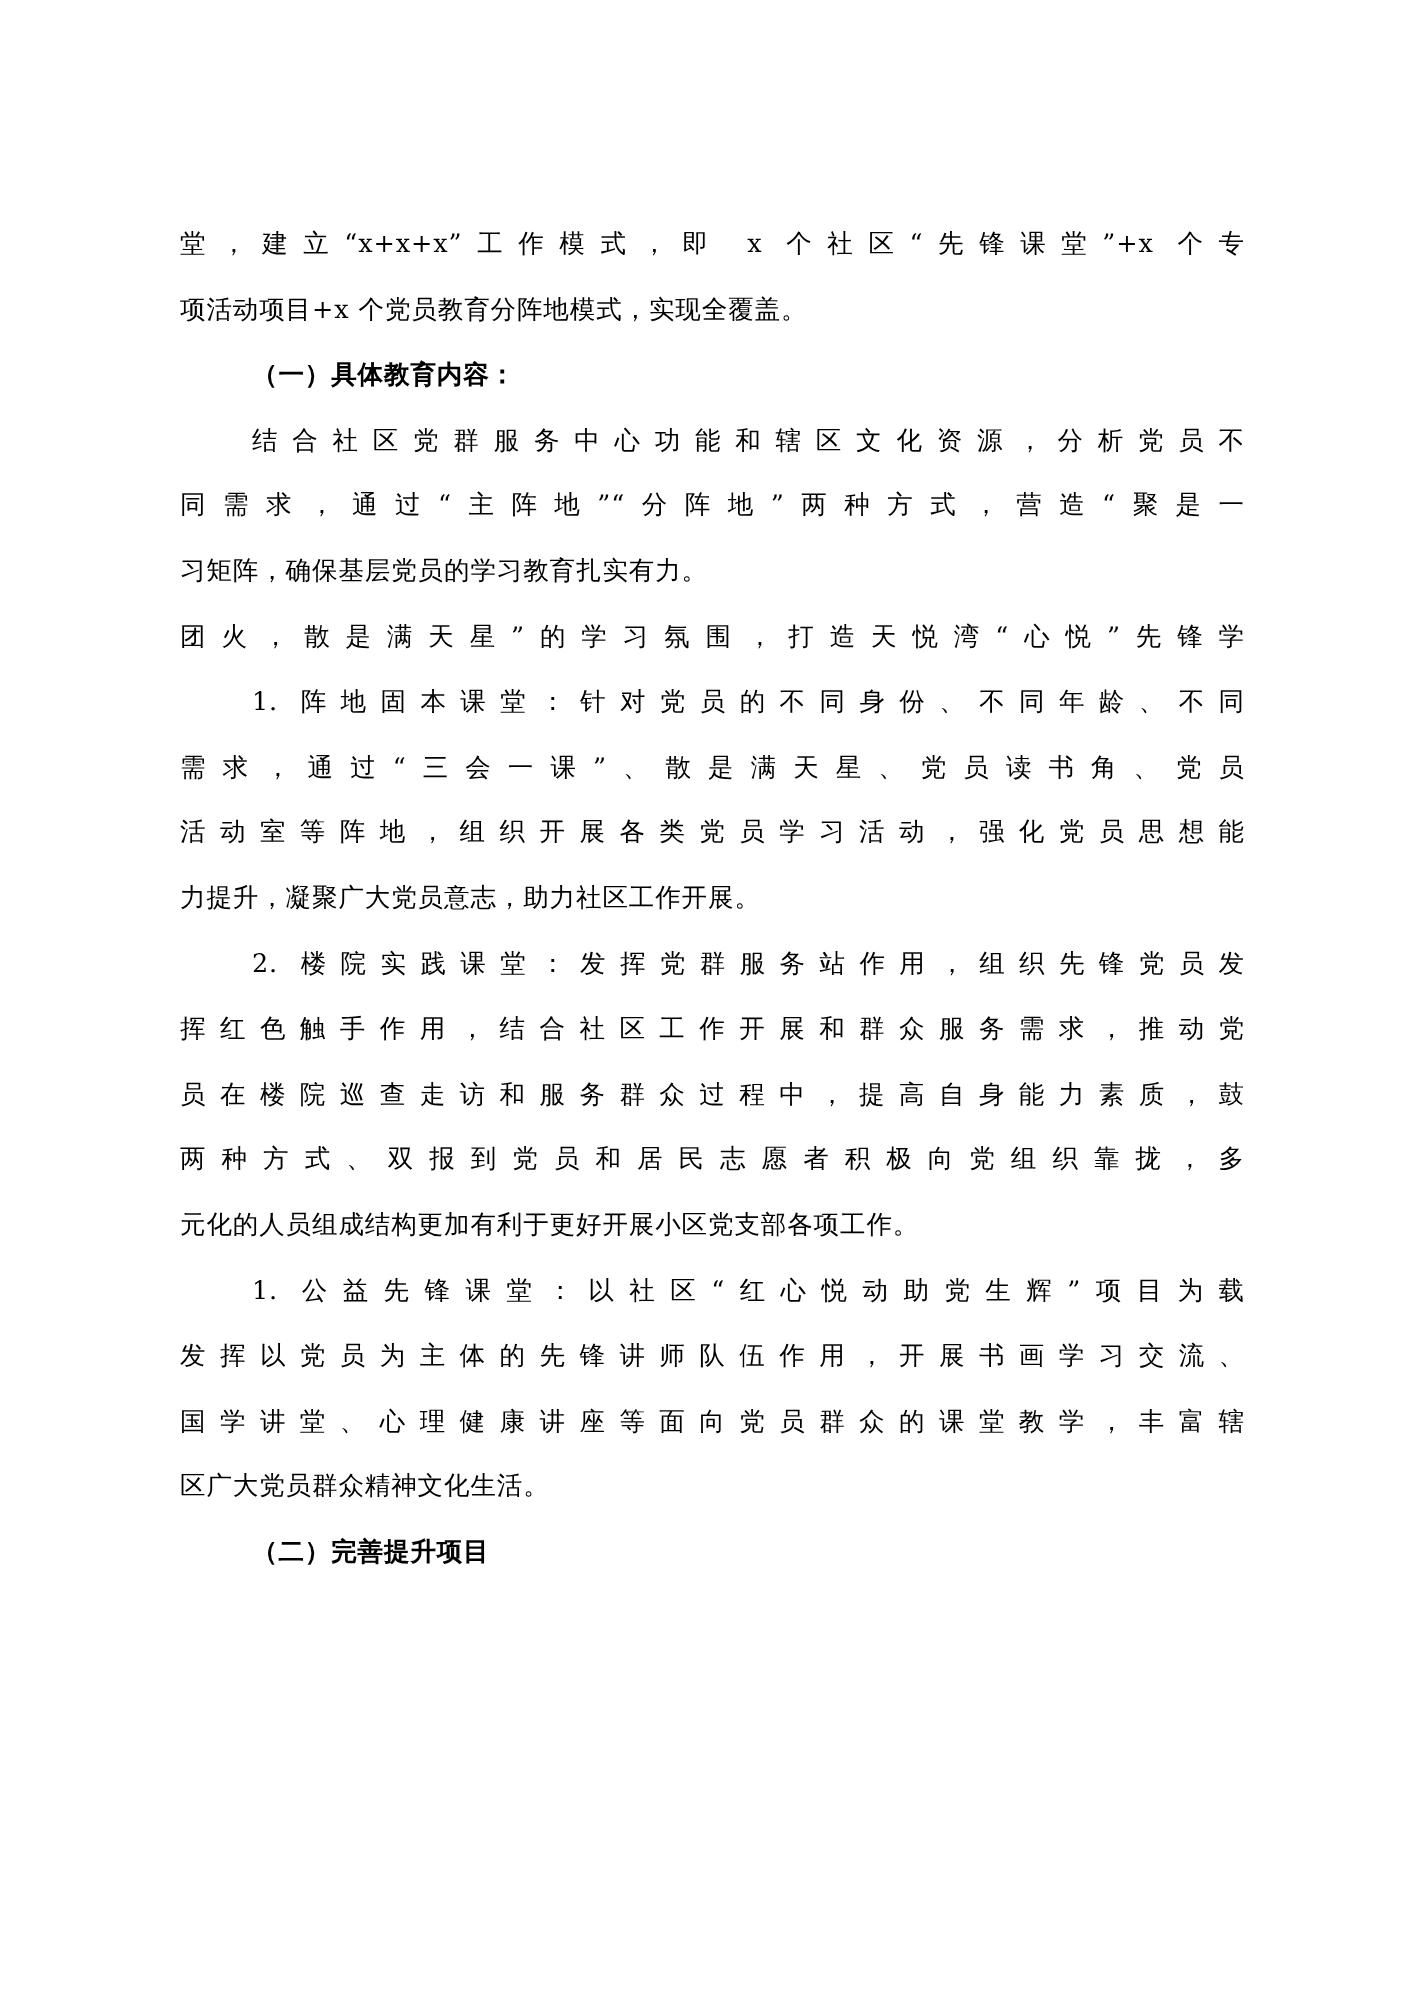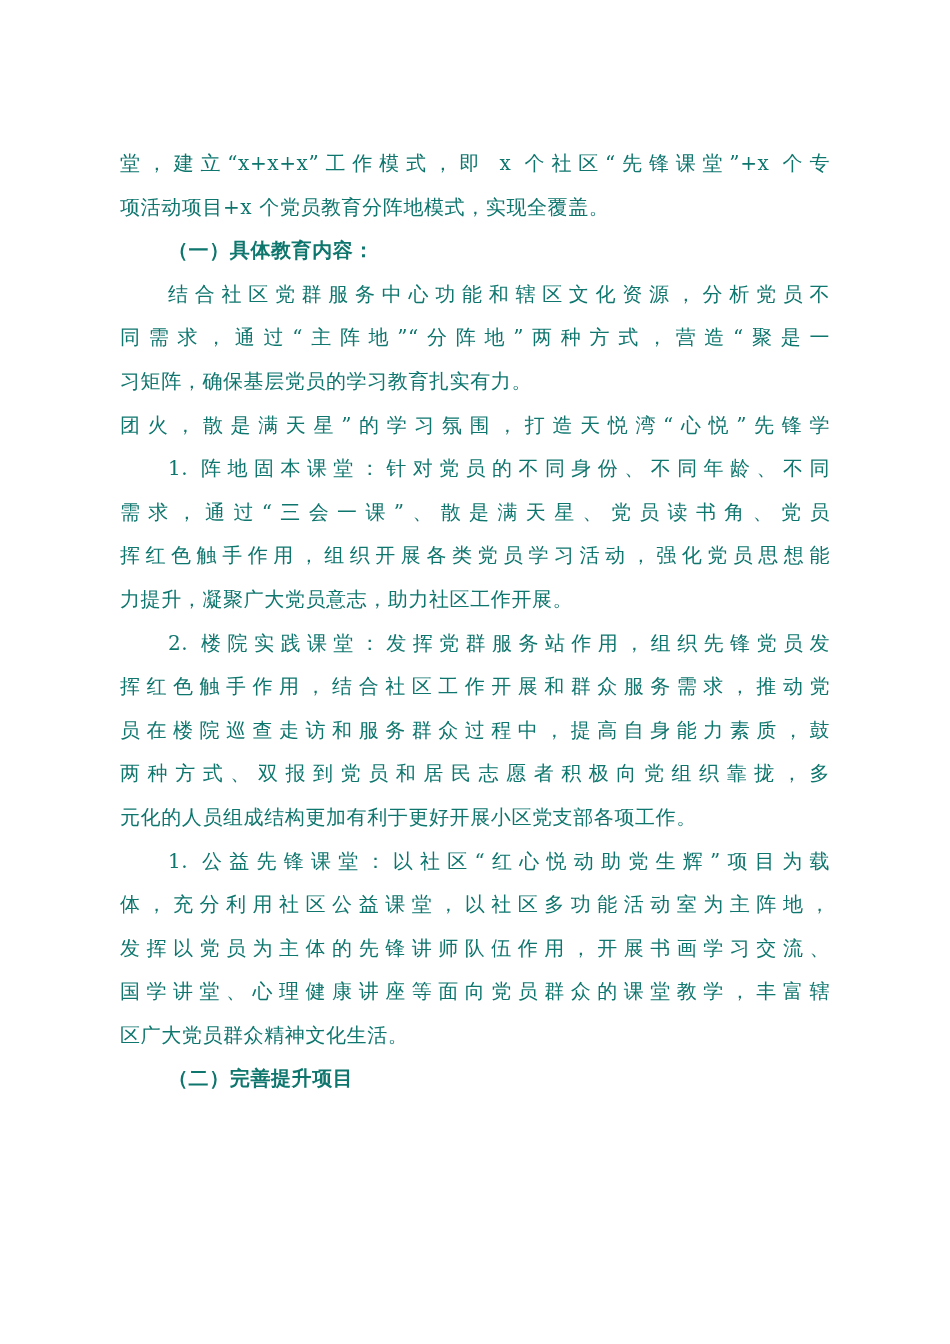--- a/index.html
+++ b/index.html
@@ -1,20 +1,20 @@
 <!DOCTYPE html>
 <html><head>
 <meta charset="utf-8">
 <style>
   html, body { margin: 0; padding: 0; background: #ffffff; }
   body { width: 950px; height: 1344px; position: relative; overflow: hidden; }
   .page {
     position: absolute; left: 120px; top: 142px; width: 710px;
     font-family: "DejaVu Serif", "Liberation Serif", serif;
-    font-size: 20px; color: #0f766e; line-height: 43.6px;
+    font-size: 17px; color: #000000; line-height: 43.6px;
     letter-spacing: 0.6px;
   }
   .line { white-space: nowrap; height: 43.6px; display: block; text-align: justify; text-align-last: justify; }
   .line.last { text-align-last: left; }
   .indent { padding-left: 48px; }
   .heading { padding-left: 48px; font-weight: bold; }
 </style>
 </head>
 <body>
 
@@ -32,35 +32,34 @@
   <div>
     <span class="line indent">结合社区党群服务中心功能和辖区文化资源，分析党员不</span>
     <span class="line">同需求，通过“主阵地”“分阵地”两种方式，营造“聚是一</span>
     <span class="line last">习矩阵，确保基层党员的学习教育扎实有力。</span>
     <span class="line">团火，散是满天星”的学习氛围，打造天悦湾“心悦”先锋学</span>
   </div>
 
   <div>
     <span class="line indent">1. 阵地固本课堂：针对党员的不同身份、不同年龄、不同</span>
     <span class="line">需求，通过“三会一课”、散是满天星、党员读书角、党员</span>
-    <span class="line">挥红色触手作用，组织开展各类党员学习活动，强化党员思想能</span>
+    <span class="line">活动室等阵地，组织开展各类党员学习活动，强化党员思想能</span>
     <span class="line last">力提升，凝聚广大党员意志，助力社区工作开展。</span>
   </div>
 
   <div>
     <span class="line indent">2. 楼院实践课堂：发挥党群服务站作用，组织先锋党员发</span>
     <span class="line">挥红色触手作用，结合社区工作开展和群众服务需求，推动党</span>
     <span class="line">员在楼院巡查走访和服务群众过程中，提高自身能力素质，鼓</span>
     <span class="line">两种方式、双报到党员和居民志愿者积极向党组织靠拢，多</span>
     <span class="line last">元化的人员组成结构更加有利于更好开展小区党支部各项工作。</span>
   </div>
 
   <div>
     <span class="line indent">1. 公益先锋课堂：以社区“红心悦动助党生辉”项目为载</span>
-    <span class="line">体，充分利用社区公益课堂，以社区多功能活动室为主阵地，</span>
     <span class="line">发挥以党员为主体的先锋讲师队伍作用，开展书画学习交流、</span>
     <span class="line">国学讲堂、心理健康讲座等面向党员群众的课堂教学，丰富辖</span>
     <span class="line last">区广大党员群众精神文化生活。</span>
   </div>
 
   <div>
     <span class="line last heading">（二）完善提升项目</span>
   </div>
 </div>
 

